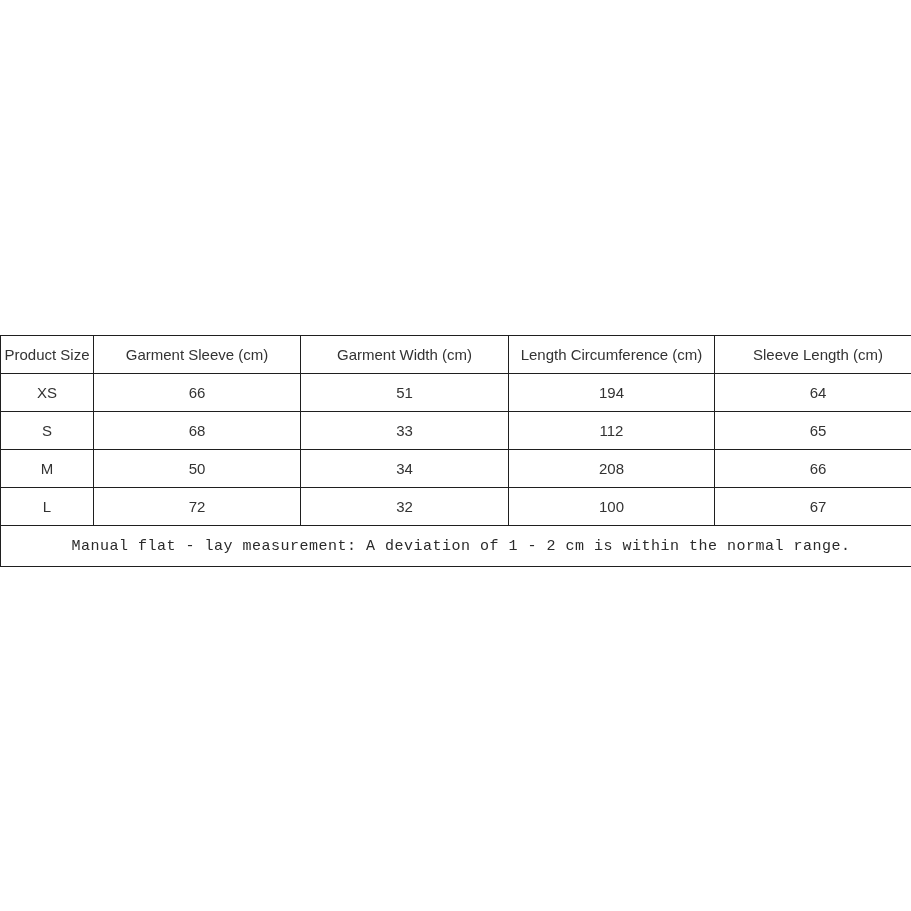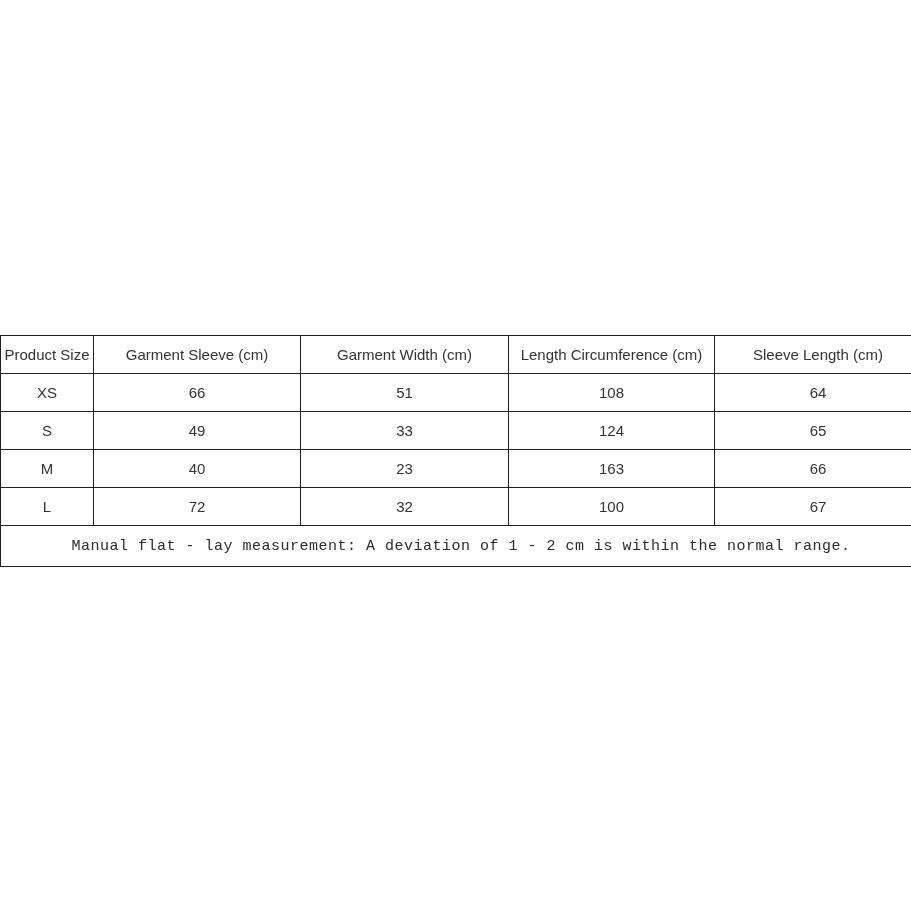--- a/index.html
+++ b/index.html
@@ -76,35 +76,35 @@
         <th>Garment Width (cm)</th>
         <th>Length Circumference (cm)</th>
         <th>Sleeve Length (cm)</th>
       </tr>
     </thead>
     <tbody>
       <tr>
         <td>XS</td>
         <td>66</td>
         <td>51</td>
-        <td>108</td>
+        <td>194</td>
         <td>64</td>
       </tr>
       <tr>
         <td>S</td>
-        <td>49</td>
+        <td>68</td>
         <td>33</td>
-        <td>124</td>
+        <td>112</td>
         <td>65</td>
       </tr>
       <tr>
         <td>M</td>
-        <td>40</td>
-        <td>23</td>
-        <td>163</td>
+        <td>50</td>
+        <td>34</td>
+        <td>208</td>
         <td>66</td>
       </tr>
       <tr>
         <td>L</td>
         <td>72</td>
         <td>32</td>
         <td>100</td>
         <td>67</td>
       </tr>
     </tbody>

